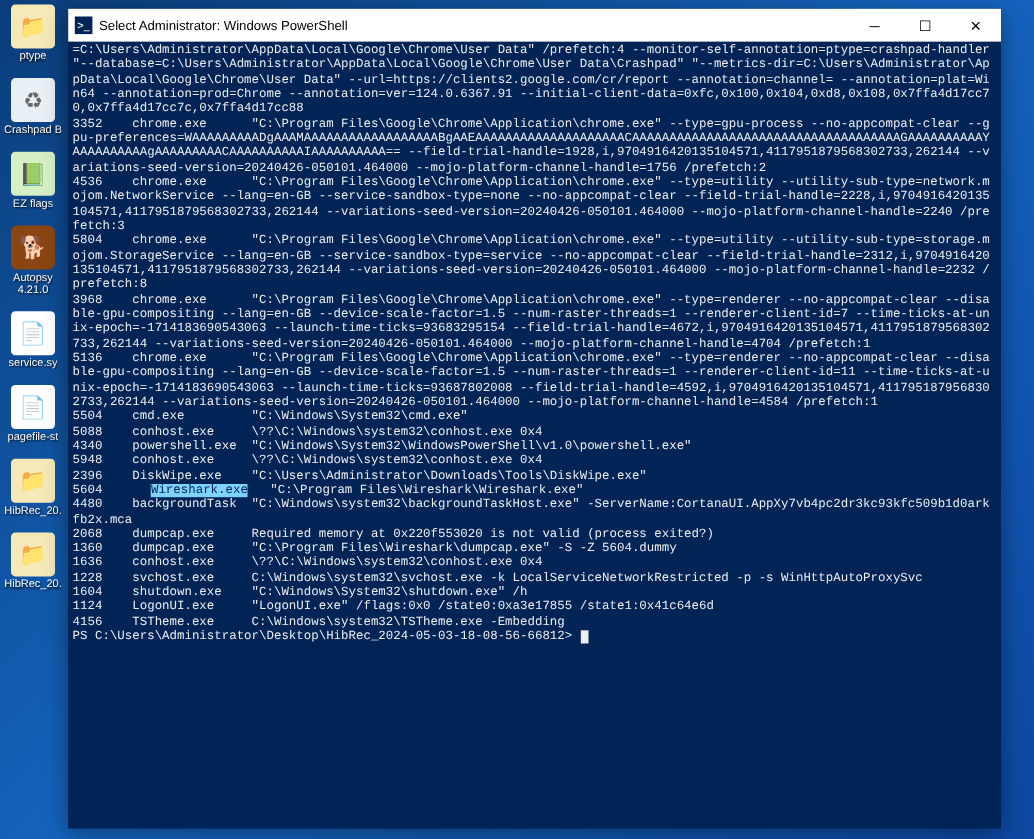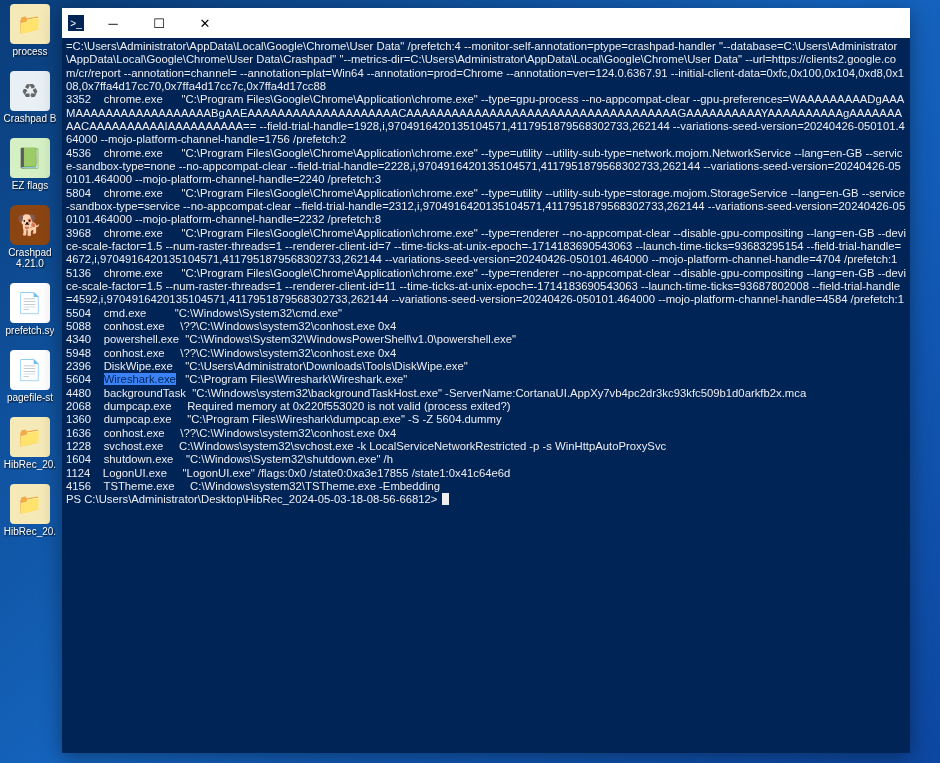--- a/index.html
+++ b/index.html
@@ -96,88 +96,90 @@
     justify-content: center;
     font-size: 13px;
     color: #000;
     cursor: pointer;
   }
 
   .terminal {
     flex: 1;
     background: #012456;
     color: #eeedf0;
-    font-family: Liberation Sans, sans-serif;
+    font-family: Liberation Mono, monospace;
     font-size: 11.3px;
     line-height: 1.18;
     padding: 2px 4px;
     overflow-y: auto;
     white-space: pre-wrap;
     word-break: break-all;
     position: relative;
   }
   .terminal::-webkit-scrollbar { width: 16px; }
   .terminal::-webkit-scrollbar-track { background: #f0f0f0; }
   .terminal::-webkit-scrollbar-thumb { background: #c1c1c1; }
   .highlight {
-    background: #3b82f6;
+    background: #7dd3fc;
     color: #012456;
+    margin-left: 17px;
   }
   .cursor {
     display: inline-block;
     width: 7px;
     height: 12px;
     background: #eeedf0;
     vertical-align: text-bottom;
     margin-left:1px;
   }
   .line { display:block; }
 </style>
 </head>
 <body>
 
 <div class="desktop">
   <div class="desktop-icon">
     <div class="ico">📁</div>
-    <div class="lbl">process</div>
+    <div class="lbl">ptype</div>
   </div>
   <div class="desktop-icon">
     <div class="ico bin">♻</div>
     <div class="lbl">Crashpad B</div>
   </div>
   <div class="desktop-icon">
     <div class="ico app">📗</div>
     <div class="lbl">EZ flags</div>
   </div>
   <div class="desktop-icon">
     <div class="ico autopsy">🐕</div>
-    <div class="lbl" style="white-space:pre-line">Crashpad
+    <div class="lbl" style="white-space:pre-line">Autopsy
 4.21.0</div>
   </div>
   <div class="desktop-icon">
     <div class="ico doc">📄</div>
-    <div class="lbl">prefetch.sy</div>
+    <div class="lbl">service.sy</div>
   </div>
   <div class="desktop-icon">
     <div class="ico doc">📄</div>
     <div class="lbl">pagefile-st</div>
   </div>
   <div class="desktop-icon">
     <div class="ico">📁</div>
     <div class="lbl">HibRec_20.</div>
   </div>
   <div class="desktop-icon">
     <div class="ico">📁</div>
     <div class="lbl">HibRec_20.</div>
   </div>
 </div>
 
 <div class="window">
   <div class="titlebar">
     <div class="ps-icon">&gt;_</div>
+    <div class="title-text">Select Administrator: Windows PowerShell</div>
     <div class="winbtns">
       <div class="winbtn">─</div>
       <div class="winbtn">☐</div>
       <div class="winbtn close">✕</div>
     </div>
   </div>
   <div class="terminal" id="terminal"><span class="line">=C:\Users\Administrator\AppData\Local\Google\Chrome\User Data" /prefetch:4 --monitor-self-annotation=ptype=crashpad-handler "--database=C:\Users\Administrator\AppData\Local\Google\Chrome\User Data\Crashpad" "--metrics-dir=C:\Users\Administrator\AppData\Local\Google\Chrome\User Data" --url=https://clients2.google.com/cr/report --annotation=channel= --annotation=plat=Win64 --annotation=prod=Chrome --annotation=ver=124.0.6367.91 --initial-client-data=0xfc,0x100,0x104,0xd8,0x108,0x7ffa4d17cc70,0x7ffa4d17cc7c,0x7ffa4d17cc88</span><span class="line">3352    chrome.exe      "C:\Program Files\Google\Chrome\Application\chrome.exe" --type=gpu-process --no-appcompat-clear --gpu-preferences=WAAAAAAAAADgAAAMAAAAAAAAAAAAAAAAAABgAAEAAAAAAAAAAAAAAAAAAAACAAAAAAAAAAAAAAAAAAAAAAAAAAAAAAAAAAAAGAAAAAAAAAAYAAAAAAAAAAgAAAAAAAAACAAAAAAAAAAIAAAAAAAAAA== --field-trial-handle=1928,i,9704916420135104571,4117951879568302733,262144 --variations-seed-version=20240426-050101.464000 --mojo-platform-channel-handle=1756 /prefetch:2</span><span class="line">4536    chrome.exe      "C:\Program Files\Google\Chrome\Application\chrome.exe" --type=utility --utility-sub-type=network.mojom.NetworkService --lang=en-GB --service-sandbox-type=none --no-appcompat-clear --field-trial-handle=2228,i,9704916420135104571,4117951879568302733,262144 --variations-seed-version=20240426-050101.464000 --mojo-platform-channel-handle=2240 /prefetch:3</span><span class="line">5804    chrome.exe      "C:\Program Files\Google\Chrome\Application\chrome.exe" --type=utility --utility-sub-type=storage.mojom.StorageService --lang=en-GB --service-sandbox-type=service --no-appcompat-clear --field-trial-handle=2312,i,9704916420135104571,4117951879568302733,262144 --variations-seed-version=20240426-050101.464000 --mojo-platform-channel-handle=2232 /prefetch:8</span><span class="line">3968    chrome.exe      "C:\Program Files\Google\Chrome\Application\chrome.exe" --type=renderer --no-appcompat-clear --disable-gpu-compositing --lang=en-GB --device-scale-factor=1.5 --num-raster-threads=1 --renderer-client-id=7 --time-ticks-at-unix-epoch=-1714183690543063 --launch-time-ticks=93683295154 --field-trial-handle=4672,i,9704916420135104571,4117951879568302733,262144 --variations-seed-version=20240426-050101.464000 --mojo-platform-channel-handle=4704 /prefetch:1</span><span class="line">5136    chrome.exe      "C:\Program Files\Google\Chrome\Application\chrome.exe" --type=renderer --no-appcompat-clear --disable-gpu-compositing --lang=en-GB --device-scale-factor=1.5 --num-raster-threads=1 --renderer-client-id=11 --time-ticks-at-unix-epoch=-1714183690543063 --launch-time-ticks=93687802008 --field-trial-handle=4592,i,9704916420135104571,4117951879568302733,262144 --variations-seed-version=20240426-050101.464000 --mojo-platform-channel-handle=4584 /prefetch:1</span><span class="line">5504    cmd.exe         "C:\Windows\System32\cmd.exe"</span><span class="line">5088    conhost.exe     \??\C:\Windows\system32\conhost.exe 0x4</span><span class="line">4340    powershell.exe  "C:\Windows\System32\WindowsPowerShell\v1.0\powershell.exe"</span><span class="line">5948    conhost.exe     \??\C:\Windows\system32\conhost.exe 0x4</span><span class="line">2396    DiskWipe.exe    "C:\Users\Administrator\Downloads\Tools\DiskWipe.exe"</span><span class="line">5604    <span class="highlight">Wireshark.exe</span>   "C:\Program Files\Wireshark\Wireshark.exe"</span><span class="line">4480    backgroundTask  "C:\Windows\system32\backgroundTaskHost.exe" -ServerName:CortanaUI.AppXy7vb4pc2dr3kc93kfc509b1d0arkfb2x.mca</span><span class="line">2068    dumpcap.exe     Required memory at 0x220f553020 is not valid (process exited?)</span><span class="line">1360    dumpcap.exe     "C:\Program Files\Wireshark\dumpcap.exe" -S -Z 5604.dummy</span><span class="line">1636    conhost.exe     \??\C:\Windows\system32\conhost.exe 0x4</span><span class="line">1228    svchost.exe     C:\Windows\system32\svchost.exe -k LocalServiceNetworkRestricted -p -s WinHttpAutoProxySvc</span><span class="line">1604    shutdown.exe    "C:\Windows\System32\shutdown.exe" /h</span><span class="line">1124    LogonUI.exe     "LogonUI.exe" /flags:0x0 /state0:0xa3e17855 /state1:0x41c64e6d</span><span class="line">4156    TSTheme.exe     C:\Windows\system32\TSTheme.exe -Embedding</span><span class="line">PS C:\Users\Administrator\Desktop\HibRec_2024-05-03-18-08-56-66812&gt; <span class="cursor"></span></span></div>
 </div>
 
 </body></html>

